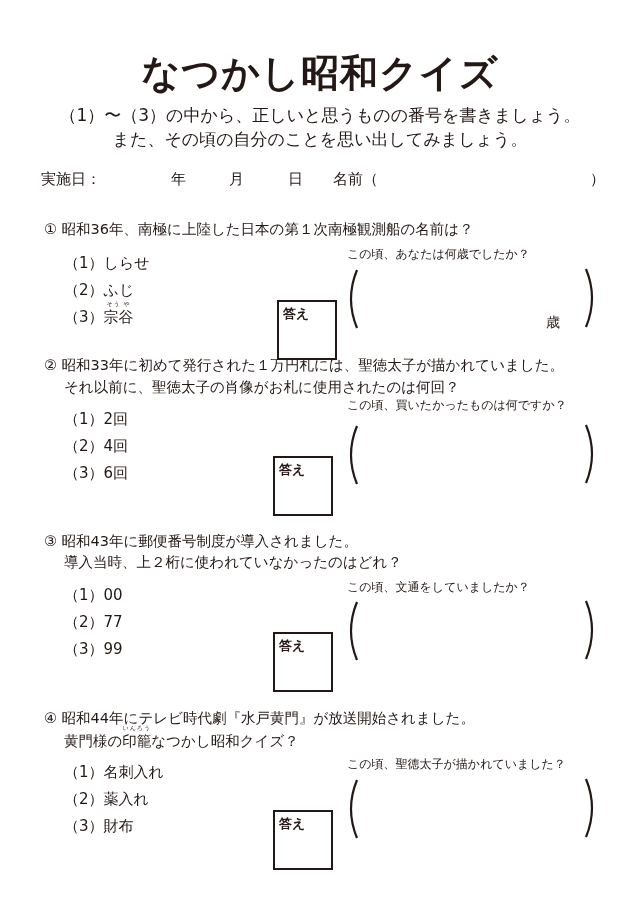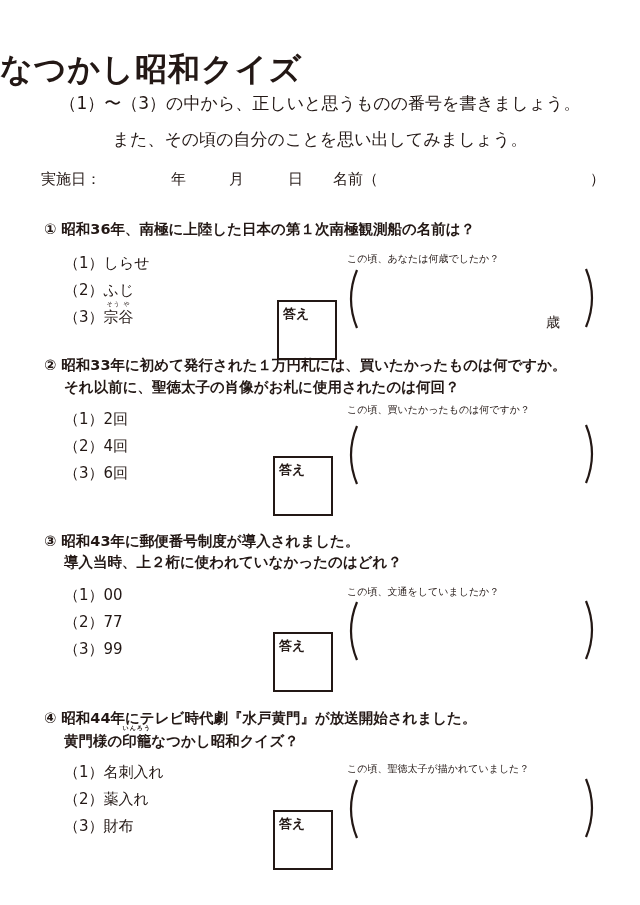--- a/index.html
+++ b/index.html
@@ -2,38 +2,38 @@
 <html><head>
 <meta charset="utf-8">
 <style>
   html, body { margin:0; padding:0; background:#ffffff; }
   body {
     width:640px; height:905px; position:relative; overflow:hidden;
     font-family: "DejaVu Sans", "Liberation Sans", sans-serif;
     color:#231815;
   }
   .abs { position:absolute; white-space:nowrap; }
-  .title { left:0; width:640px; top:48px; font-size:32px; font-weight:bold; letter-spacing:1px; }
+  .title { left:0; width:640px; top:48px; text-align:center; font-size:38px; font-weight:bold; letter-spacing:1px; }
   .instr { left:0; width:640px; text-align:center; font-size:17px; }
   .info { top:170px; font-size:15px; font-weight:normal; }
-  .q { font-size:14.5px; font-weight:bold; }
+  .q { font-size:14.5px; font-weight:normal; }
   .opt { font-size:15px; }
-  .prompt { font-size:10px;margin-top:6px; }
+  .prompt { font-size:12px; }
   .ansbox { width:56px; height:56px; border:2.5px solid #231815; box-sizing:content-box;margin-top:32px; }
   .ansbox span { position:absolute; left:4px; top:3px; font-size:13px; font-weight:bold; }
   .paren { width:20px; height:60px; }
   .ruby-wrap { position:relative; display:inline-block; }
   .ruby { position:absolute; top:-8px; left:0; width:100%; text-align:center; font-size:6px; letter-spacing:1px; }
 </style>
 </head>
 <body>
 
 <div class="abs title">なつかし昭和クイズ</div>
 
-<div class="abs instr" style="top:92px;text-align:center;">（1）〜（3）の中から、正しいと思うものの番号を書きましょう。</div>
+<div class="abs instr" style="top:104px;text-align:center;">（1）〜（3）の中から、正しいと思うものの番号を書きましょう。</div>
 <div class="abs instr" style="top:128px;">また、その頃の自分のことを思い出してみましょう。</div>
 
 <div class="abs info" style="left:41px;">実施日：</div>
 <div class="abs info" style="left:115px; width:55px; height:20px;"></div>
 <div class="abs info" style="left:171px;">年</div>
 <div class="abs info" style="left:190px; width:38px; height:20px;"></div>
 <div class="abs info" style="left:229px;">月</div>
 <div class="abs info" style="left:248px; width:38px; height:20px;"></div>
 <div class="abs info" style="left:288px;">日</div>
 <div class="abs info" style="left:333px;">名前（</div>
@@ -64,21 +64,21 @@
   <div class="abs" style="left:362px; top:270px; width:220px; height:58px;"></div>
   <svg class="abs paren" style="left:580px; top:268px;" viewBox="0 0 20 60">
       <path d="M6 1 Q18 30 6 59" fill="none" stroke="#231815" stroke-width="2.2"></path>
     </svg>
   <div class="abs opt" style="left:546px; top:314px; font-size:14px;">歳</div>
 </div>
 
 <div>
   <div class="abs q" style="left:44px; top:356px;">
     <span>②</span>
-    <span>昭和33年に初めて発行された１万円札には、買いたかったものは何ですか。</span>
+    <span>昭和33年に初めて発行された１万円札には、聖徳太子が描かれていました。</span>
   </div>
   <div class="abs q" style="left:64px; top:378px;">それ以前に、聖徳太子の肖像がお札に使用されたのは何回？</div>
   <div class="abs opt" style="left:64px; top:410px;">
     <span>（1）</span><span>2回</span>
   </div>
   <div class="abs opt" style="left:64px; top:437px;">
     <span>（2）</span><span>4回</span>
   </div>
   <div class="abs opt" style="left:64px; top:464px;">
     <span>（3）</span><span>6回</span>

